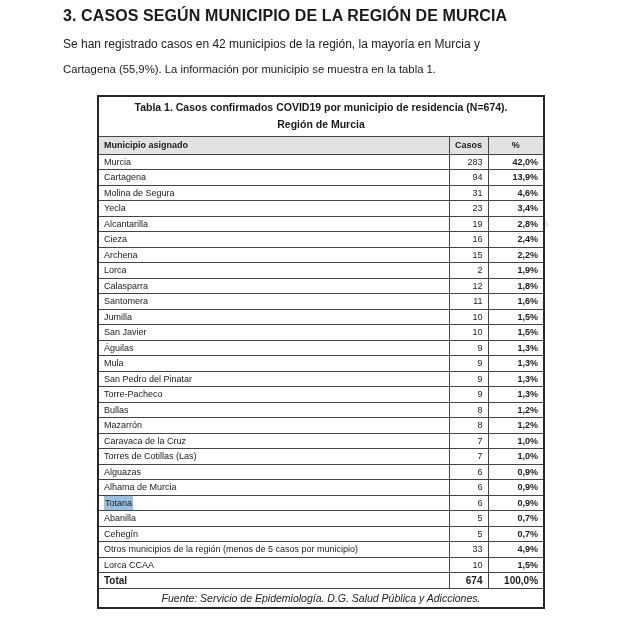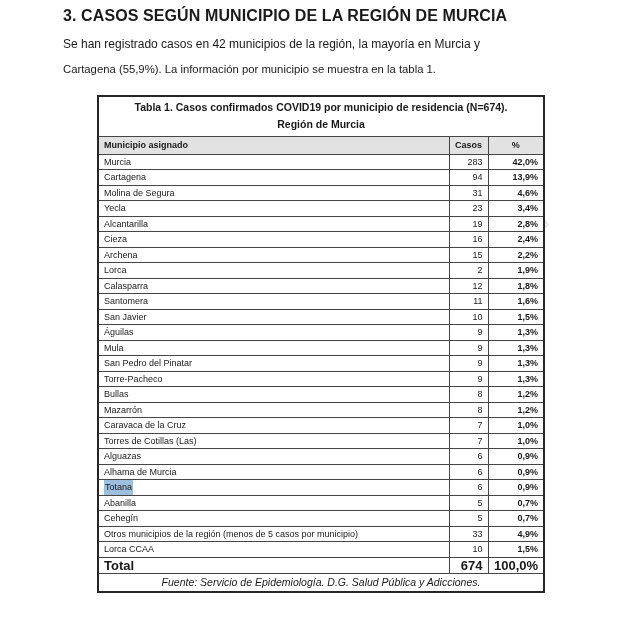--- a/index.html
+++ b/index.html
@@ -58,21 +58,21 @@
   }
   tr.hdr th.mun { text-align: left; }
   tbody.rows td {
     font-size: 9px;
     height: 15.5px;
     padding: 0 5px;
   }
   td.mun { text-align: left; }
   td.num { text-align: right; }
   td.pct { text-align: right; font-weight: bold; }
-  tr.total td { font-weight: bold; font-size: 13px; height: 16px; padding: 0 5px; }
+  tr.total td { font-weight: bold; font-size: 10px; height: 16px; padding: 0 5px; }
   tr.source td {
     text-align: center;
     font-size: 10.5px;
     height: 19px;
     padding: 1px 2px;
     font-style: italic;
   }
   span.sel { background: var(--highlight-bg); padding: 16px 1px; }
 
   .watermark {
@@ -165,20 +165,25 @@
           <td class="mun">Calasparra</td>
           <td class="num">12</td>
           <td class="pct">1,8%</td>
         </tr>
         <tr>
           <td class="mun">Santomera</td>
           <td class="num">11</td>
           <td class="pct">1,6%</td>
         </tr>
         <tr>
+          <td class="mun">Jumilla</td>
+          <td class="num">10</td>
+          <td class="pct">1,5%</td>
+        </tr>
+        <tr>
           <td class="mun">San Javier</td>
           <td class="num">10</td>
           <td class="pct">1,5%</td>
         </tr>
         <tr>
           <td class="mun">Águilas</td>
           <td class="num">9</td>
           <td class="pct">1,3%</td>
         </tr>
         <tr>

